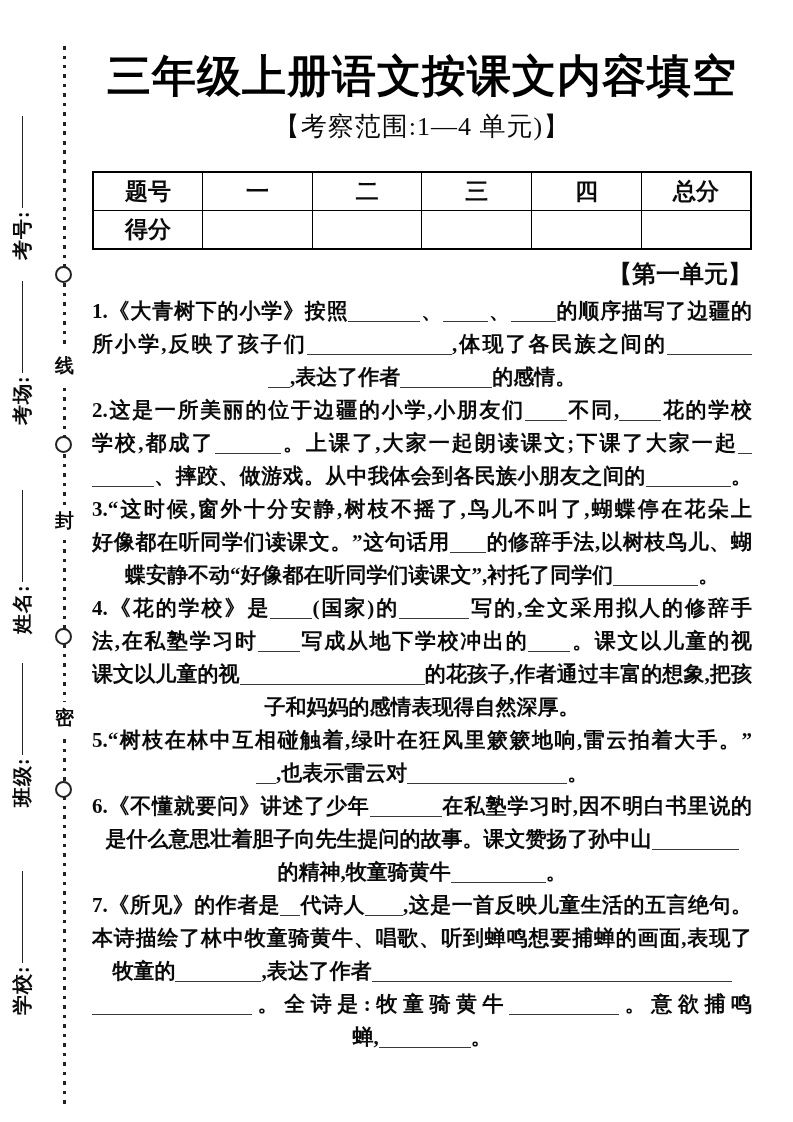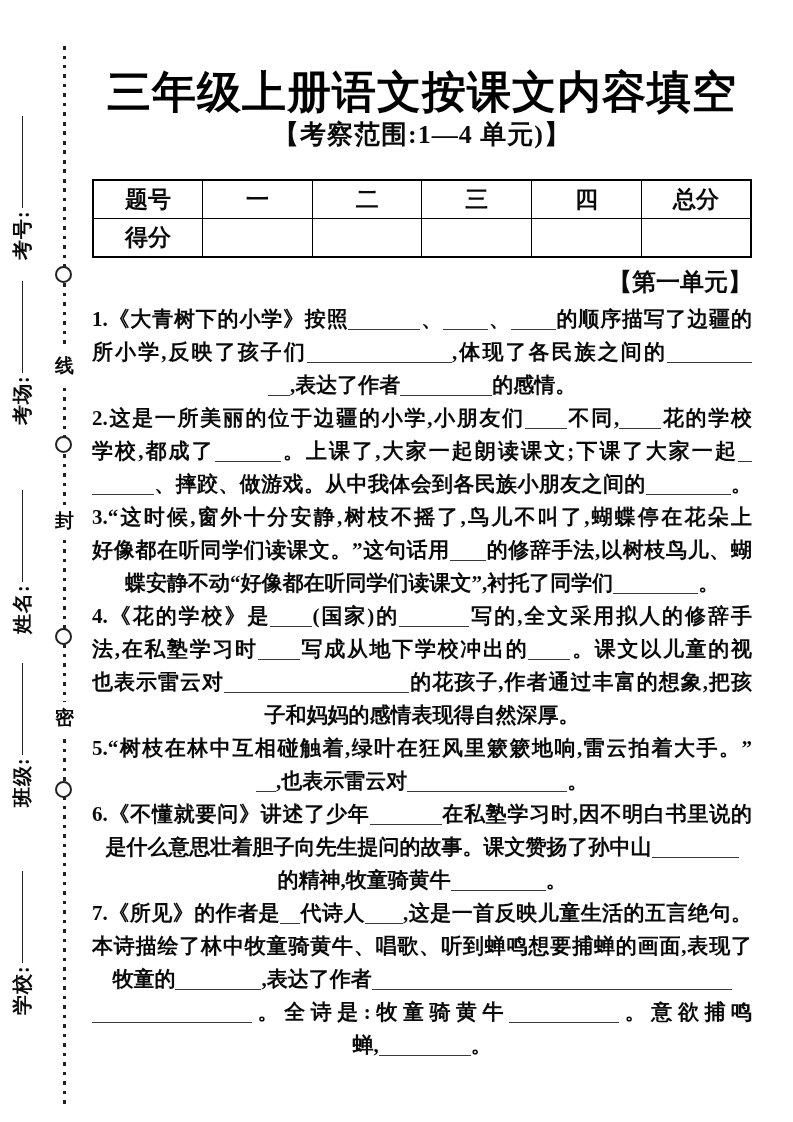--- a/index.html
+++ b/index.html
@@ -23,28 +23,28 @@
   .seal-circle {
     position:absolute; left:55px; width:13px; height:13px;
     border:2.2px solid #222; border-radius:50%; background:#fff;
   }
   .seal-char {
     position:absolute; left:51px; width:27px; padding:3px 0; text-align:center;
     background:#fff; font-size:19px; font-weight:bold;
   }
 
   
-  .main { position:absolute; left:92px; top:52px; width:660px; }
+  .main { position:absolute; left:92px; top:36px; width:660px; }
   .title {
     margin:14px 0 0 0; text-align:center;
     font-family:"Liberation Sans", sans-serif; font-weight:900;
     font-size:44px; line-height:52px; letter-spacing:1px; color:#000;
   }
   .subtitle {
-    margin-top:2px; text-align:center; font-weight:bold;
+    margin-top:10px; text-align:center; font-weight:normal;
     font-size:26px; line-height:30px; letter-spacing:1px;
   }
   table.score {
     margin-top:29px; width:660px; border-collapse:collapse; table-layout:fixed;
     border:2.2px solid #000;
   }
   table.score td {
     border:1.4px solid #000; height:37px; text-align:center;
     font-size:23px; font-weight:bold; padding:0;
   }
@@ -130,21 +130,21 @@
         <div class="qline just"><span>所小学,反映了孩子们</span><span class="blank" style="width: 145px;"></span><span>,体现了各民族之间的</span><span class="blank" style="width: 85px;"></span></div>
         <div class="qline"><span class="blank" style="width: 22px;"></span><span>,表达了作者</span><span class="blank" style="width: 92px;"></span><span>的感情。</span></div>
         <div class="qline just"><span>2.这是一所美丽的位于边疆的小学,小朋友们</span><span class="blank" style="width: 42px;"></span><span>不同,</span><span class="blank" style="width: 42px;"></span><span>花的学校</span></div>
         <div class="qline just"><span>学校,都成了</span><span class="blank" style="width: 66px;"></span><span>。上课了,大家一起朗读课文;下课了大家一起</span><span class="blank" style="width: 14px;"></span></div>
         <div class="qline just"><span class="blank" style="width: 62px;"></span><span>、摔跤、做游戏。从中我体会到各民族小朋友之间的</span><span class="blank" style="width: 85px;"></span><span>。</span></div>
         <div class="qline just"><span>3.“这时候,窗外十分安静,树枝不摇了,鸟儿不叫了,蝴蝶停在花朵上</span></div>
         <div class="qline just"><span>好像都在听同学们读课文。”这句话用</span><span class="blank" style="width: 36px;"></span><span>的修辞手法,以树枝鸟儿、蝴</span></div>
         <div class="qline"><span>蝶安静不动“好像都在听同学们读课文”,衬托了同学们</span><span class="blank" style="width: 85px;"></span><span>。</span></div>
         <div class="qline just"><span>4.《花的学校》是</span><span class="blank" style="width: 42px;"></span><span>(国家)的</span><span class="blank" style="width: 70px;"></span><span>写的,全文采用拟人的修辞手</span></div>
         <div class="qline just"><span>法,在私塾学习时</span><span class="blank" style="width: 42px;"></span><span>写成从地下学校冲出的</span><span class="blank" style="width: 42px;"></span><span>。课文以儿童的视</span></div>
-        <div class="qline just"><span>也表示雷云对</span><span class="blank" style="width: 185px;"></span><span>的花孩子,作者通过丰富的想象,把孩</span></div>
+        <div class="qline just"><span>课文以儿童的视</span><span class="blank" style="width: 185px;"></span><span>的花孩子,作者通过丰富的想象,把孩</span></div>
         <div class="qline"><span>子和妈妈的感情表现得自然深厚。</span></div>
         <div class="qline just"><span>5.“树枝在林中互相碰触着,绿叶在狂风里簌簌地响,雷云拍着大手。”</span></div>
         <div class="qline"><span class="blank" style="width: 20px;"></span><span>,也表示雷云对</span><span class="blank" style="width: 160px;"></span><span>。</span></div>
         <div class="qline just"><span>6.《不懂就要问》讲述了少年</span><span class="blank" style="width: 72px;"></span><span>在私塾学习时,因不明白书里说的</span></div>
         <div class="qline"><span>是什么意思壮着胆子向先生提问的故事。课文赞扬了孙中山</span><span class="blank" style="width: 87px;"></span></div>
         <div class="qline"><span>的精神,牧童骑黄牛</span><span class="blank" style="width: 95px;"></span><span>。</span></div>
         <div class="qline just"><span>7.《所见》的作者是</span><span class="blank" style="width: 20px;"></span><span>代诗人</span><span class="blank" style="width: 38px;"></span><span>,这是一首反映儿童生活的五言绝句。</span></div>
         <div class="qline just"><span>本诗描绘了林中牧童骑黄牛、唱歌、听到蝉鸣想要捕蝉的画面,表现了</span></div>
         <div class="qline"><span>牧童的</span><span class="blank" style="width: 86px;"></span><span>,表达了作者</span><span class="blank" style="width: 360px;"></span></div>
         <div class="qline just"><span class="blank" style="width: 160px;"></span><span>。全诗是:牧童骑黄牛</span><span class="blank" style="width: 110px;"></span><span>。意欲捕鸣</span></div>

